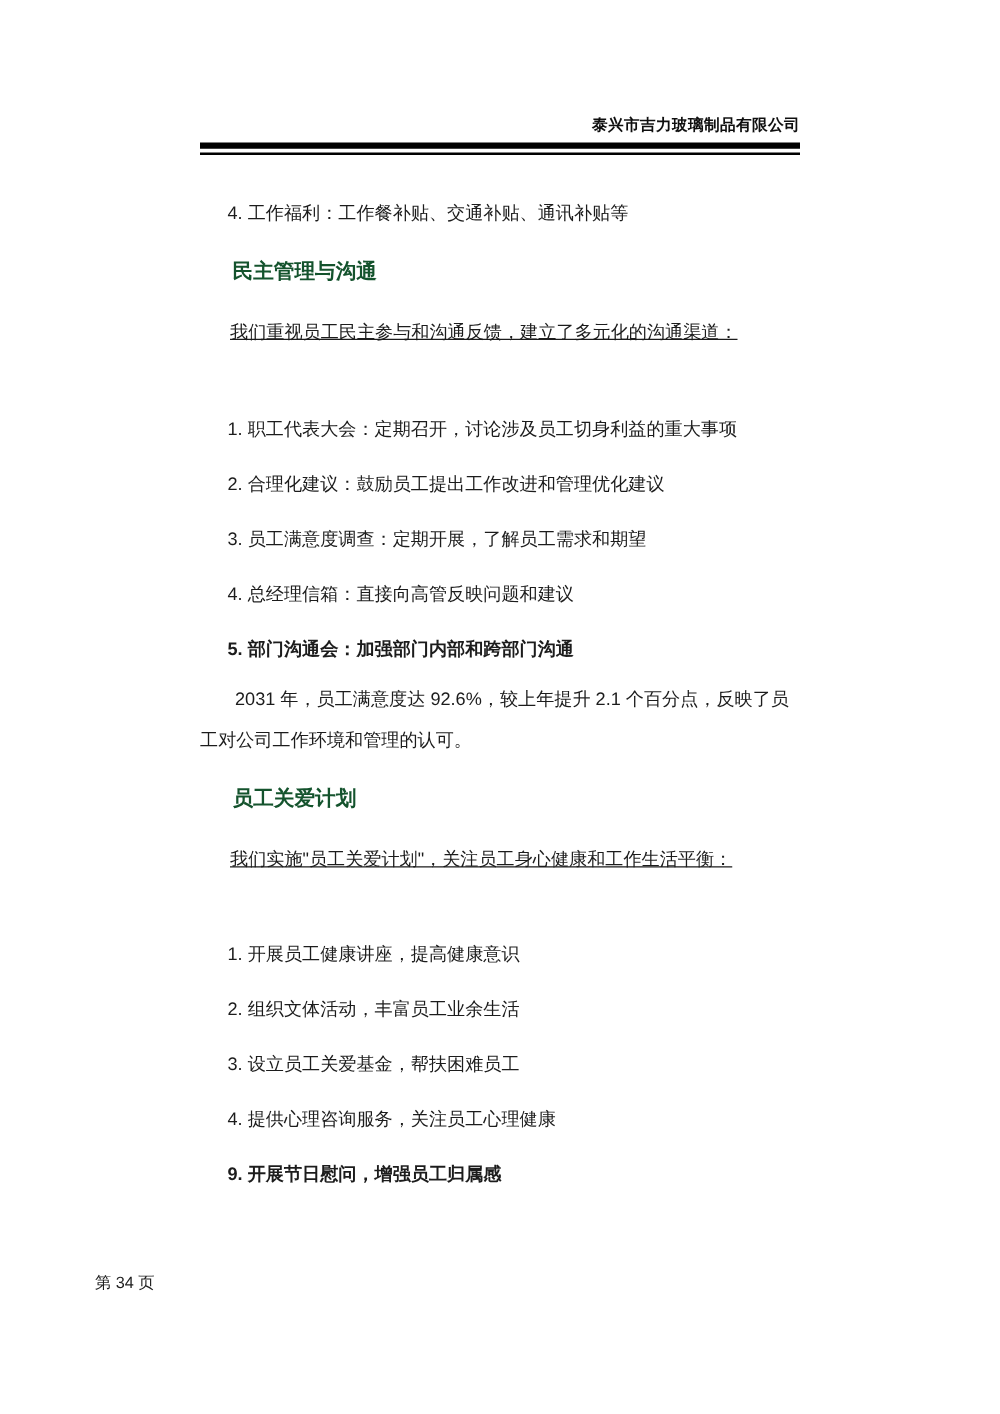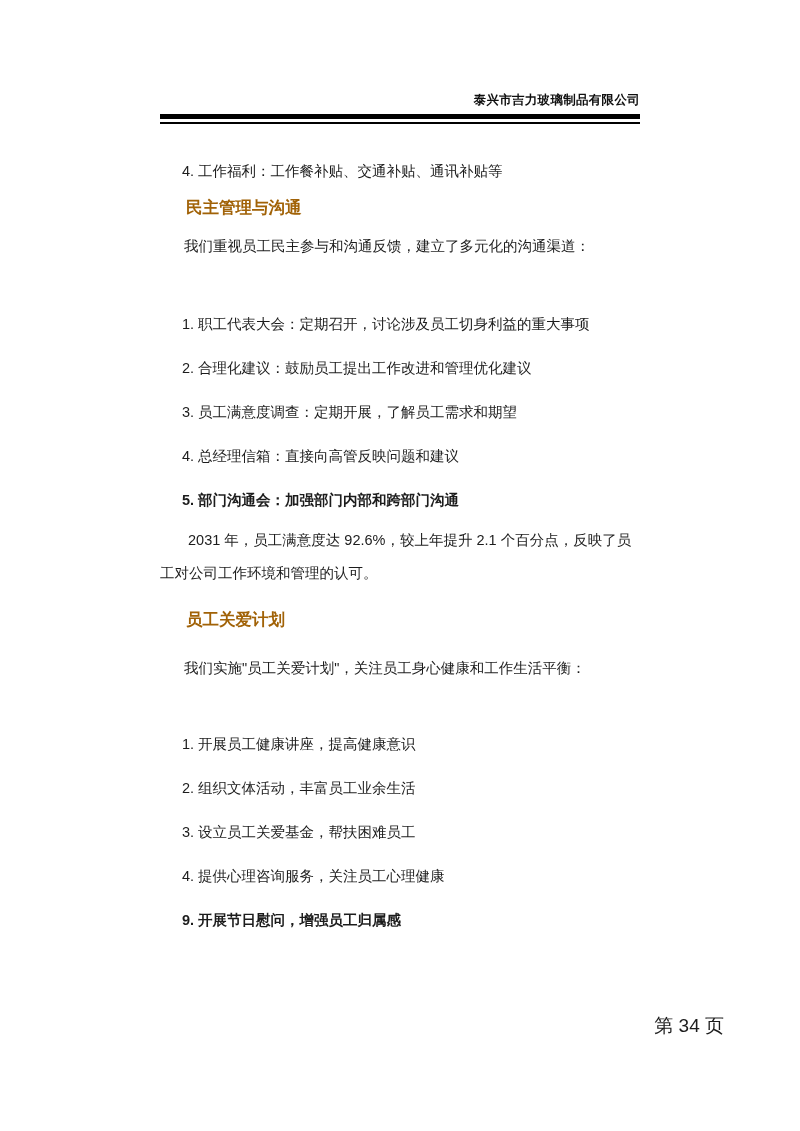--- a/index.html
+++ b/index.html
@@ -26,46 +26,46 @@
   .header-rule {
     margin-top: 6px;
     height: 2.5px;              
     border-top: 5px solid #000; 
     border-bottom: 2.5px solid #000; 
   }
   .content { margin: 0 84px; font-size: 14.5px; color: #1c1c1c; }
   .num-line { margin: 0; padding-left: 22px; line-height: 20px; }
   .intro-item { margin-top: 37px; }
   .section-heading {
-    margin: 15px 0 0;
+    margin: 25px 0 0;
     padding-left: 26px;
     font-size: 16.5px;
     line-height: 22px;
     font-weight: 700;
-    color: #a16207;
+    color: #14532d;
   }
   .section-heading.mt-heading2 { margin-top: 18px; }
-  .para { margin: 18px 0 0; padding-left: 24px; line-height: 20px; }
+  .para { margin: 28px 0 0; padding-left: 24px; line-height: 20px; text-decoration: underline; }
   .para.mt-para2 { margin-top: 28px; }
   .num-list { margin-top: 58px; }
   .num-list.mt-list2 { margin-top: 56px; }
   .num-list .num-line { margin-bottom: 24px; }
   .num-list .num-line:last-child { margin-bottom: 0; font-weight: bold; }
   .summary {
     margin: 14px 0 0;
     line-height: 33px;
     text-indent: 28px;
   }
   .footer {
     position: absolute;
     left: 0;
     right: 0;
     top: 1017px;
-    text-align: right;
-    font-size: 19px;
+    text-align: left;
+    font-size: 13px;
     color: #1c1c1c;
     line-height: 18px;
   }
 </style>
 </head>
 <body>
 
 <div class="page">
 
   <div class="header">

